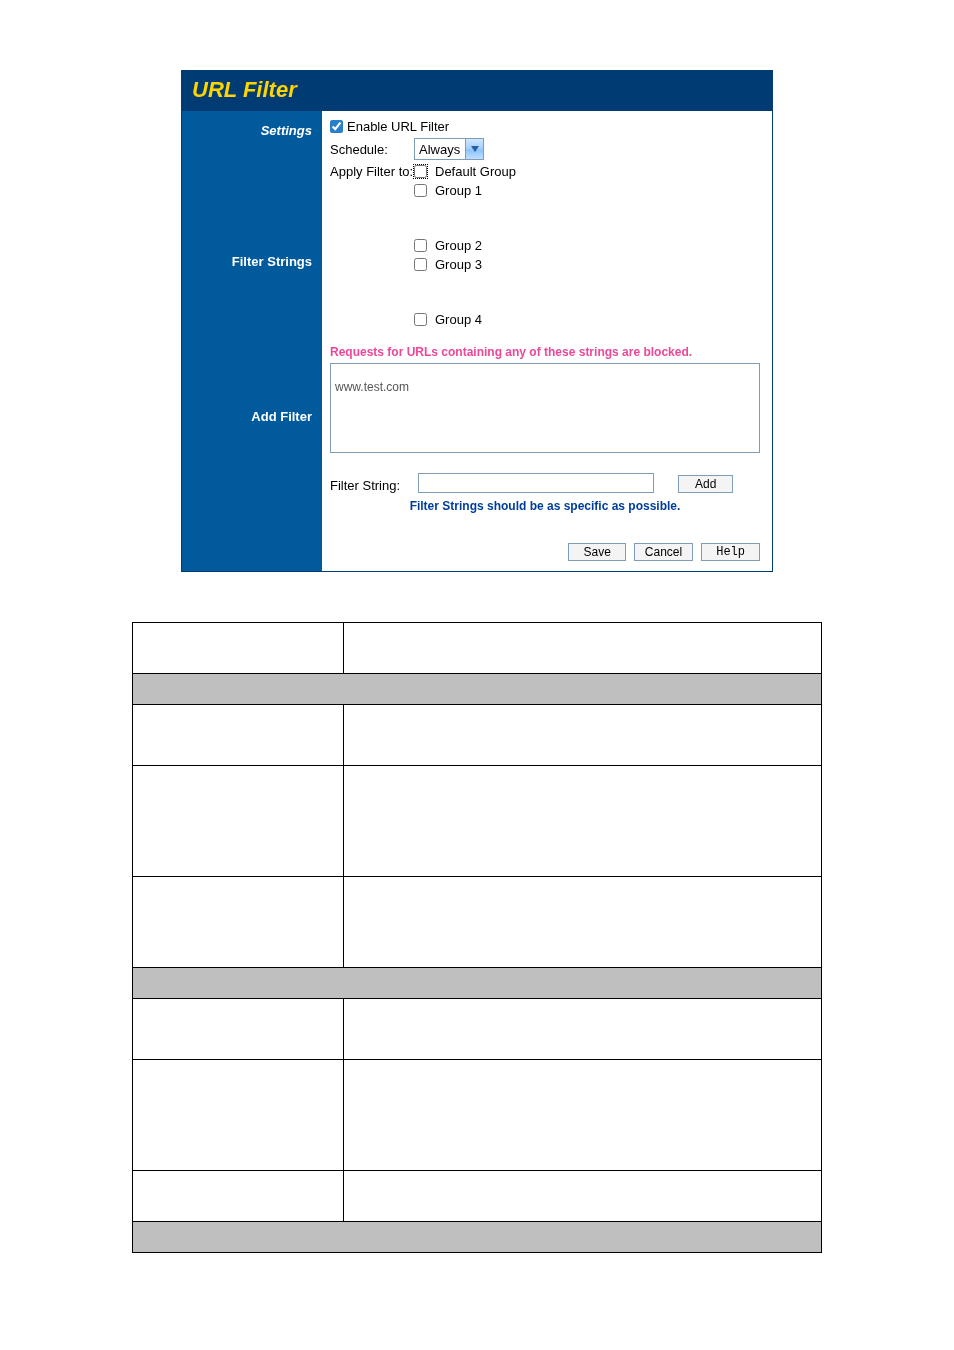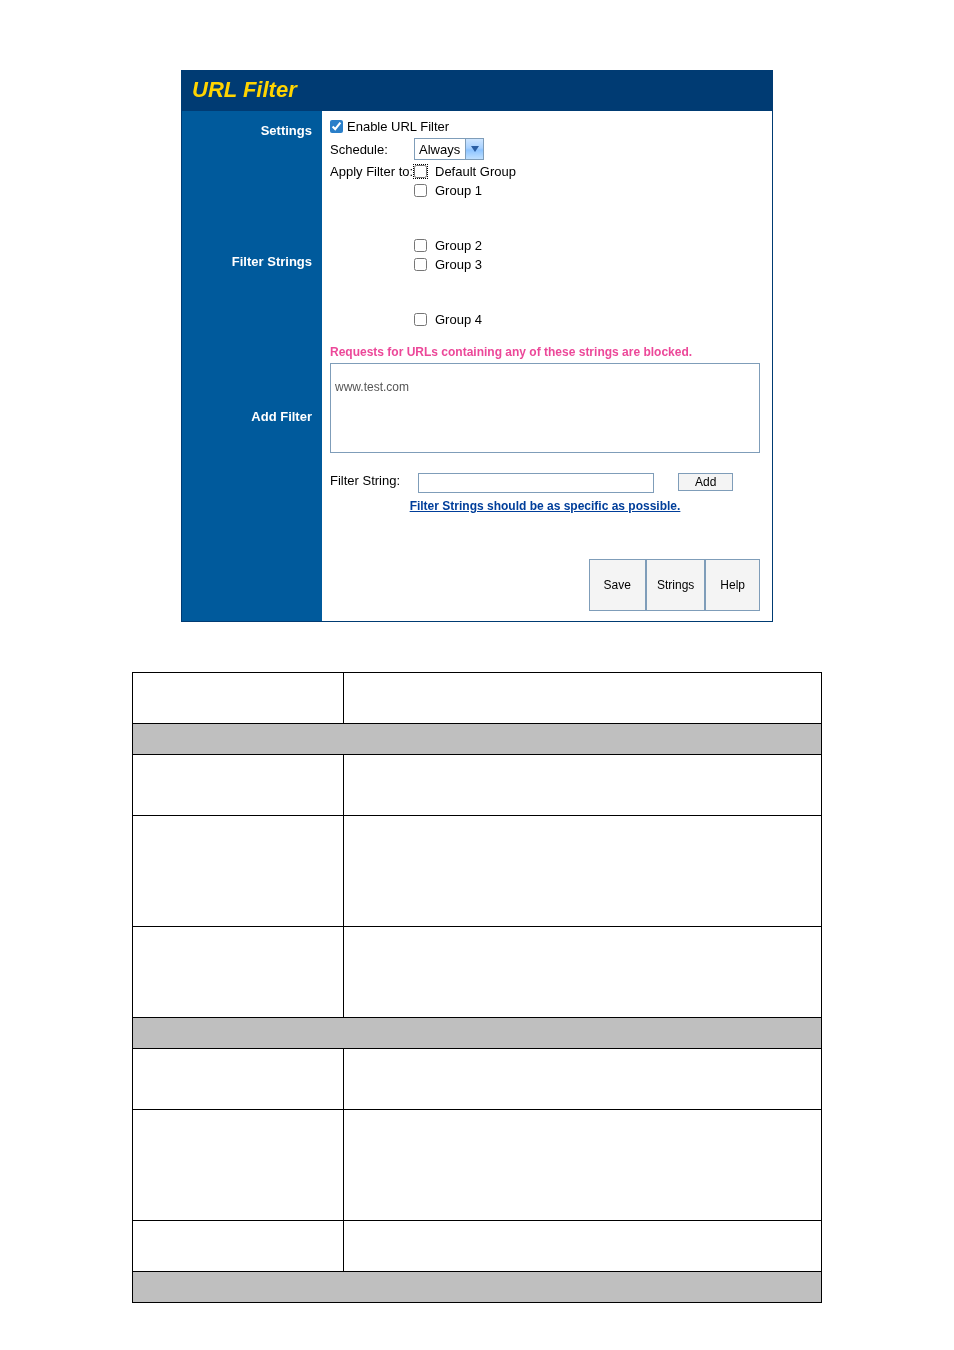--- a/index.html
+++ b/index.html
@@ -118,33 +118,32 @@
     background: #f4f4f4;
     cursor: pointer;
   }
   .btnrow { display: flex; justify-content: center; gap: 20px; margin-top: 8px; width: 430px; }
   input[type="text"] {
     border: 1px solid #7f9db9;
     height: 18px;
     font-size: 12px;
     padding: 0 2px;
   }
-  .addrow { display: flex; align-items: flex-start; gap: 18px; }
+  .addrow { display: flex; align-items: flex-end; gap: 18px; }
   .blue-center {
     color: #003e9a;
     font-weight: bold;
     font-size: 12px;
     text-align: center;
     width: 430px;
     margin-top: 6px;
-    text-decoration: underline;
   }
   .bottom-btns {
-    display: flex; justify-content: flex-end; gap: 0;
-    margin-top: 46px;
+    display: flex; justify-content: flex-end; gap: 8px;
+    margin-top: 30px;
     width: 430px;
   }
 
   
   .spec-table {
     margin: 50px auto 0 auto;
     width: 690px;
     border: 1px solid #000;
     border-collapse: collapse;
     font-size: 13px;
@@ -159,21 +158,21 @@
 </style>
 </head>
 <body>
 
 <div class="page">
   <div class="panel">
     <div class="panel-title">URL Filter</div>
     <div class="panel-body">
 
       <div class="sidecol">
-        <div class="side-label" style="margin-top:2px;">Settings</div>
+        <div class="side-label" style="margin-top:2px;font-style:italic;">Settings</div>
         <div class="side-label" style="margin-top:116px;">Filter Strings</div>
         <div class="side-label" style="margin-top:140px;">Add Filter</div>
       </div>
 
       <div class="maincol">
 
         <div class="row">
           <input type="checkbox" checked="" style="">
           <span>Enable URL Filter</span>
         </div>
@@ -231,22 +230,22 @@
           <div class="addrow">
             <span>Filter String:</span>
             <input type="text" style="width: 230px;">
             <button class="btn" style="margin-left:6px; padding:1px 16px;">Add</button>
           </div>
           <div class="blue-center">Filter Strings should be as specific as possible.</div>
         </div>
 
         <div class="bottom-btns">
           <button class="btn" style="padding:1px 14px;">Save</button>
-          <button class="btn">Strings</button>
-          <button class="btn" style="padding:18px 14px;">Help</button>
+          <button class="btn">Cancel</button>
+          <button class="btn" style="padding:1px 14px;font-family:Liberation Mono, monospace;">Help</button>
         </div>
       </div>
     </div>
   </div>
 
   <table class="spec-table">
     <tbody id="spec-body">
         <tr>
           <td class="c1" style="height: 50px;"></td>
           <td></td>

